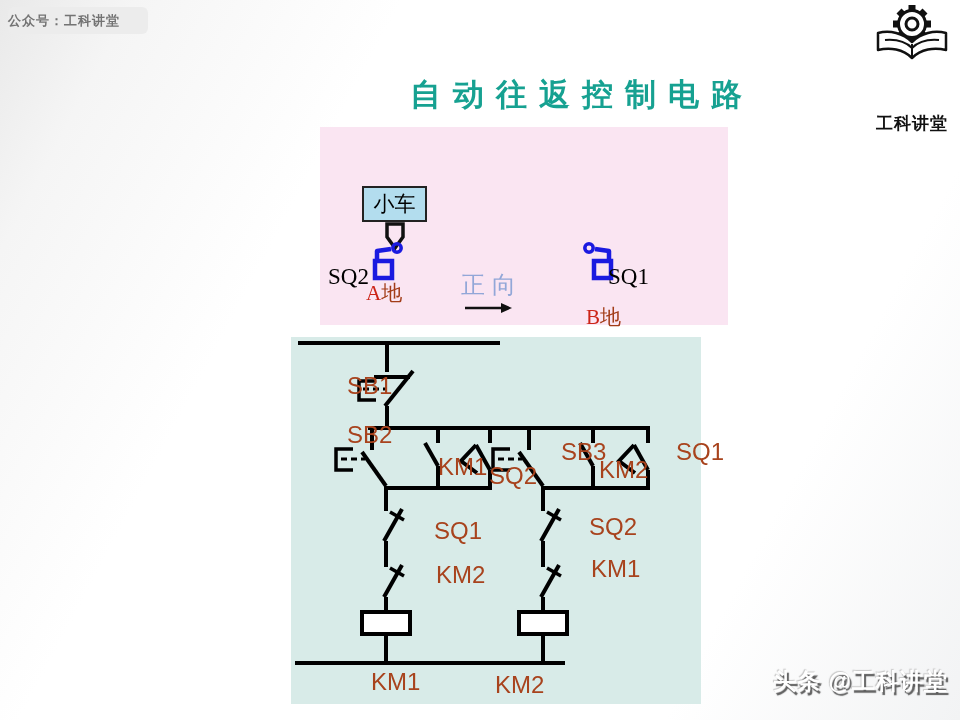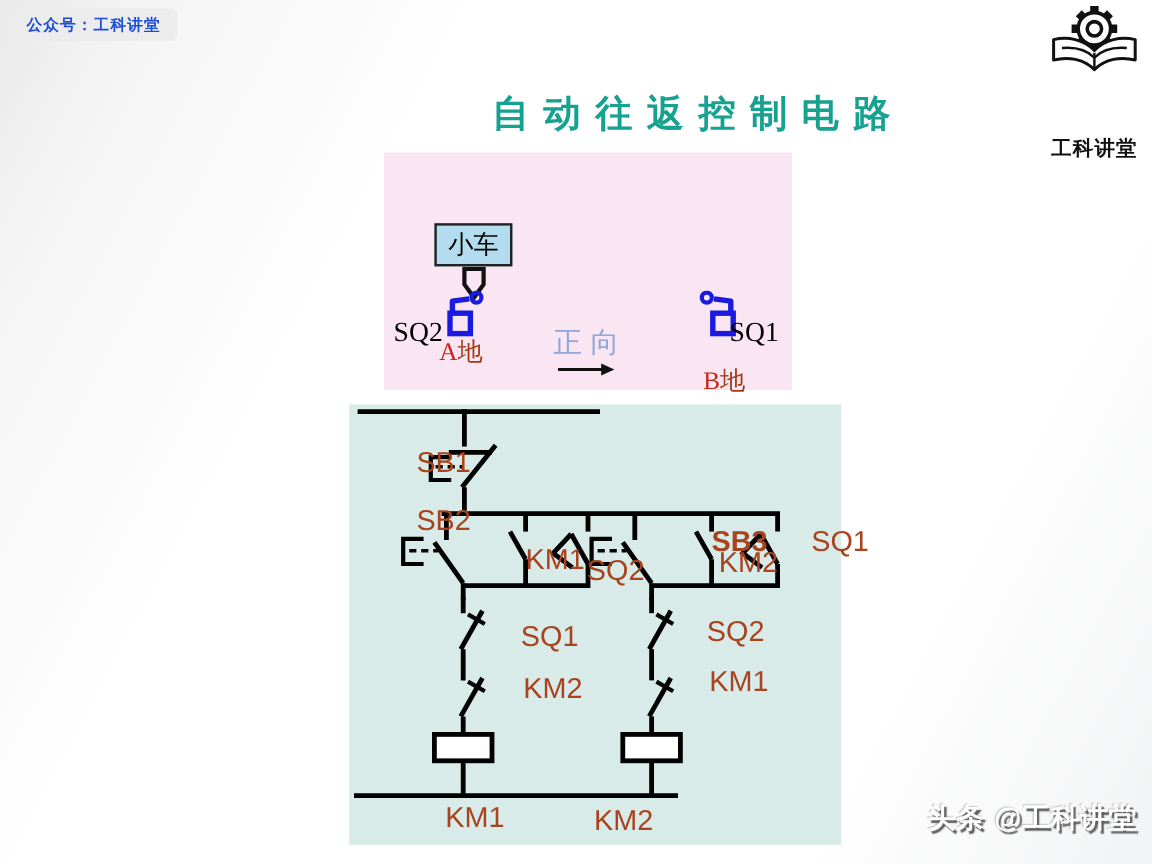--- a/index.html
+++ b/index.html
@@ -5,40 +5,40 @@
   html,body{margin:0;padding:0;}
   .slide{
     position:relative;width:960px;height:720px;overflow:hidden;
     background:linear-gradient(118deg,#e9e9e9 0%,#f5f5f5 10%,#ffffff 30%,#ffffff 78%,#f2f3f4 100%);
     font-family:"Liberation Sans",sans-serif;
   }
   
   .badge{
     position:absolute;left:8px;top:7px;width:140px;height:27px;
     background:#ececec;border-radius:6px;
-    display:flex;align-items:center;justify-content:center;
-    color:#1d4ed8;font-size:13px;font-weight:bold;letter-spacing:1px;
+    display:flex;align-items:center;
+    color:#737373;font-size:13px;font-weight:bold;letter-spacing:1px;
   }
   
   .logo{position:absolute;left:868px;top:2px;width:88px;height:92px;}
   .logo-art{position:absolute;left:4px;top:0;}
   .logo-text{
     position:absolute;left:0;top:62px;width:88px;text-align:center;
     color:#111;font-size:17px;font-weight:bold;letter-spacing:1px;
     font-family:"Liberation Sans",sans-serif;
     margin-top:48px;
   }
   
   .title{
     position:absolute;left:410px;top:74px;white-space:nowrap;
     color:#16a191;font-size:31px;font-weight:bold;letter-spacing:12px;
     font-family:"Liberation Serif",serif;
   }
   
-  .motion{position:absolute;left:320px;top:127px;width:340px;height:198px;background:#fae5f2;}
+  .motion{position:absolute;left:320px;top:127px;width:408px;height:198px;background:#fae5f2;}
   .cart{
     position:absolute;left:42px;top:59px;width:61px;height:32px;
     background:#b3ddee;border:2.5px solid #222;
     display:flex;align-items:center;justify-content:center;
     font-family:"Liberation Serif",serif;font-size:21px;color:#000;
   }
   .pointer{position:absolute;left:64px;top:95px;}
   .lswitch{position:absolute;}
   .sq-label{
     position:absolute;color:#000;font-size:23px;
@@ -233,21 +233,21 @@
       <g>
         <line x1="4" y1="326" x2="274" y2="326"></line>
       </g>
     </svg>
   </div>
 
   <div class="clabel" style="left:322px;top:372px;">SB1</div>
   <div class="clabel" style="left:322px;top:421px;">SB2</div>
   <div class="clabel" style="left:413px;top:453px;">KM1</div>
   <div class="clabel" style="left:464px;top:462px;">SQ2</div>
-  <div class="clabel" style="left:568px;top:438px;font-weight:bold;">SB3</div>
+  <div class="clabel" style="left:536px;top:438px;">SB3</div>
   <div class="clabel" style="left:574px;top:456px;">KM2</div>
   <div class="clabel" style="left:651px;top:438px;">SQ1</div>
   <div class="clabel" style="left:409px;top:517px;">SQ1</div>
   <div class="clabel" style="left:411px;top:561px;">KM2</div>
   <div class="clabel" style="left:564px;top:513px;">SQ2</div>
   <div class="clabel" style="left:566px;top:555px;">KM1</div>
   <div class="clabel" style="left:346px;top:668px;">KM1</div>
   <div class="clabel" style="left:470px;top:671px;">KM2</div>
 
   <div class="watermark">头条 @工科讲堂</div>

